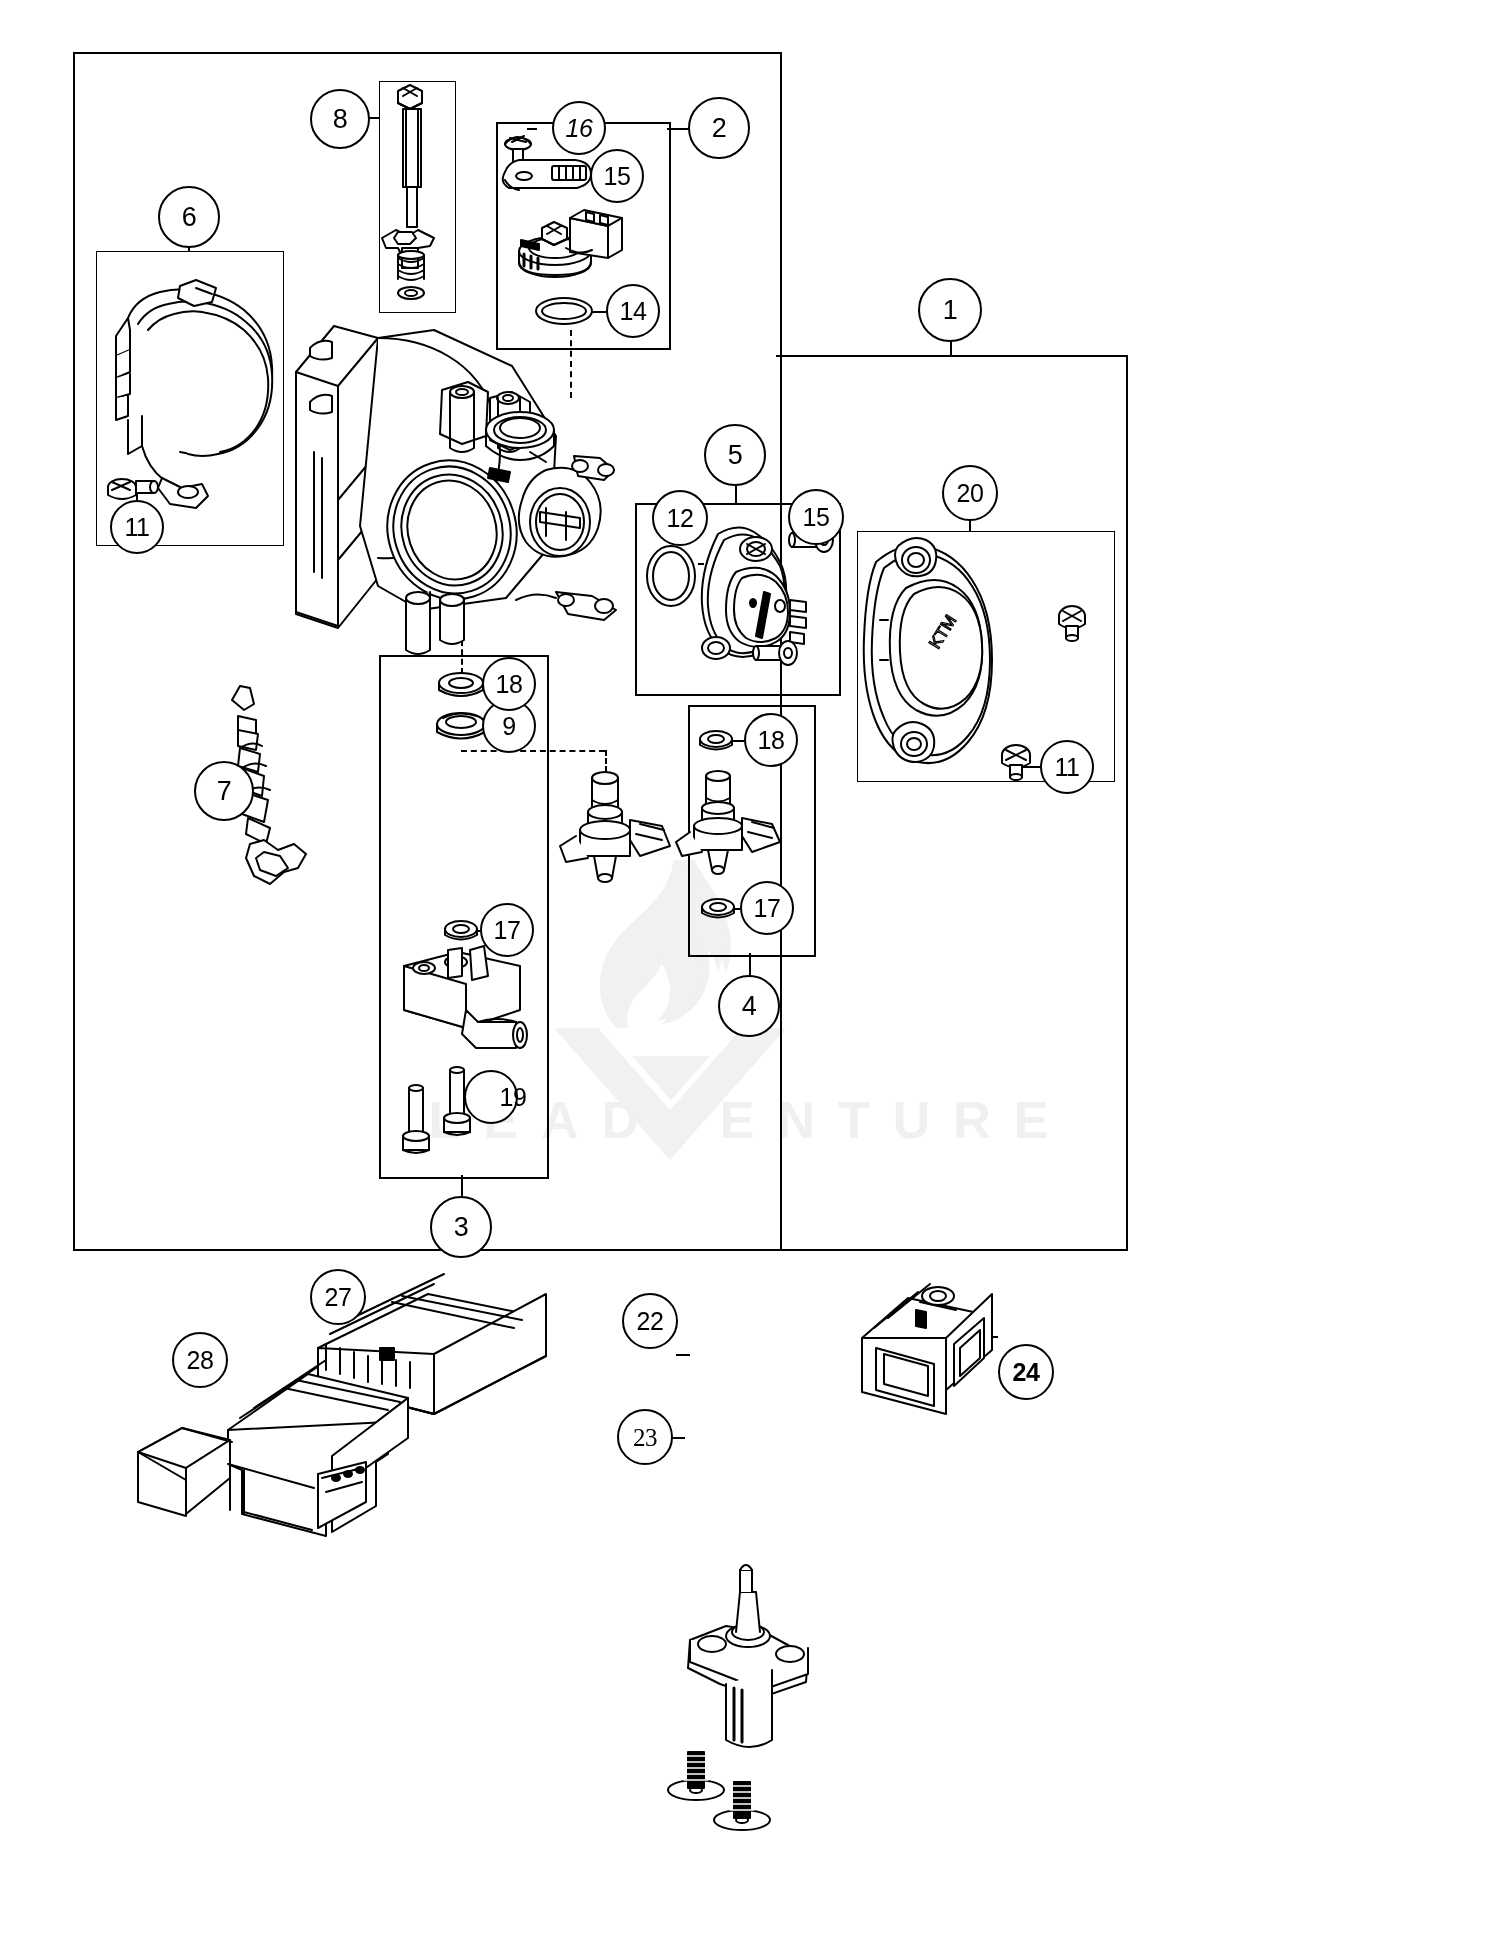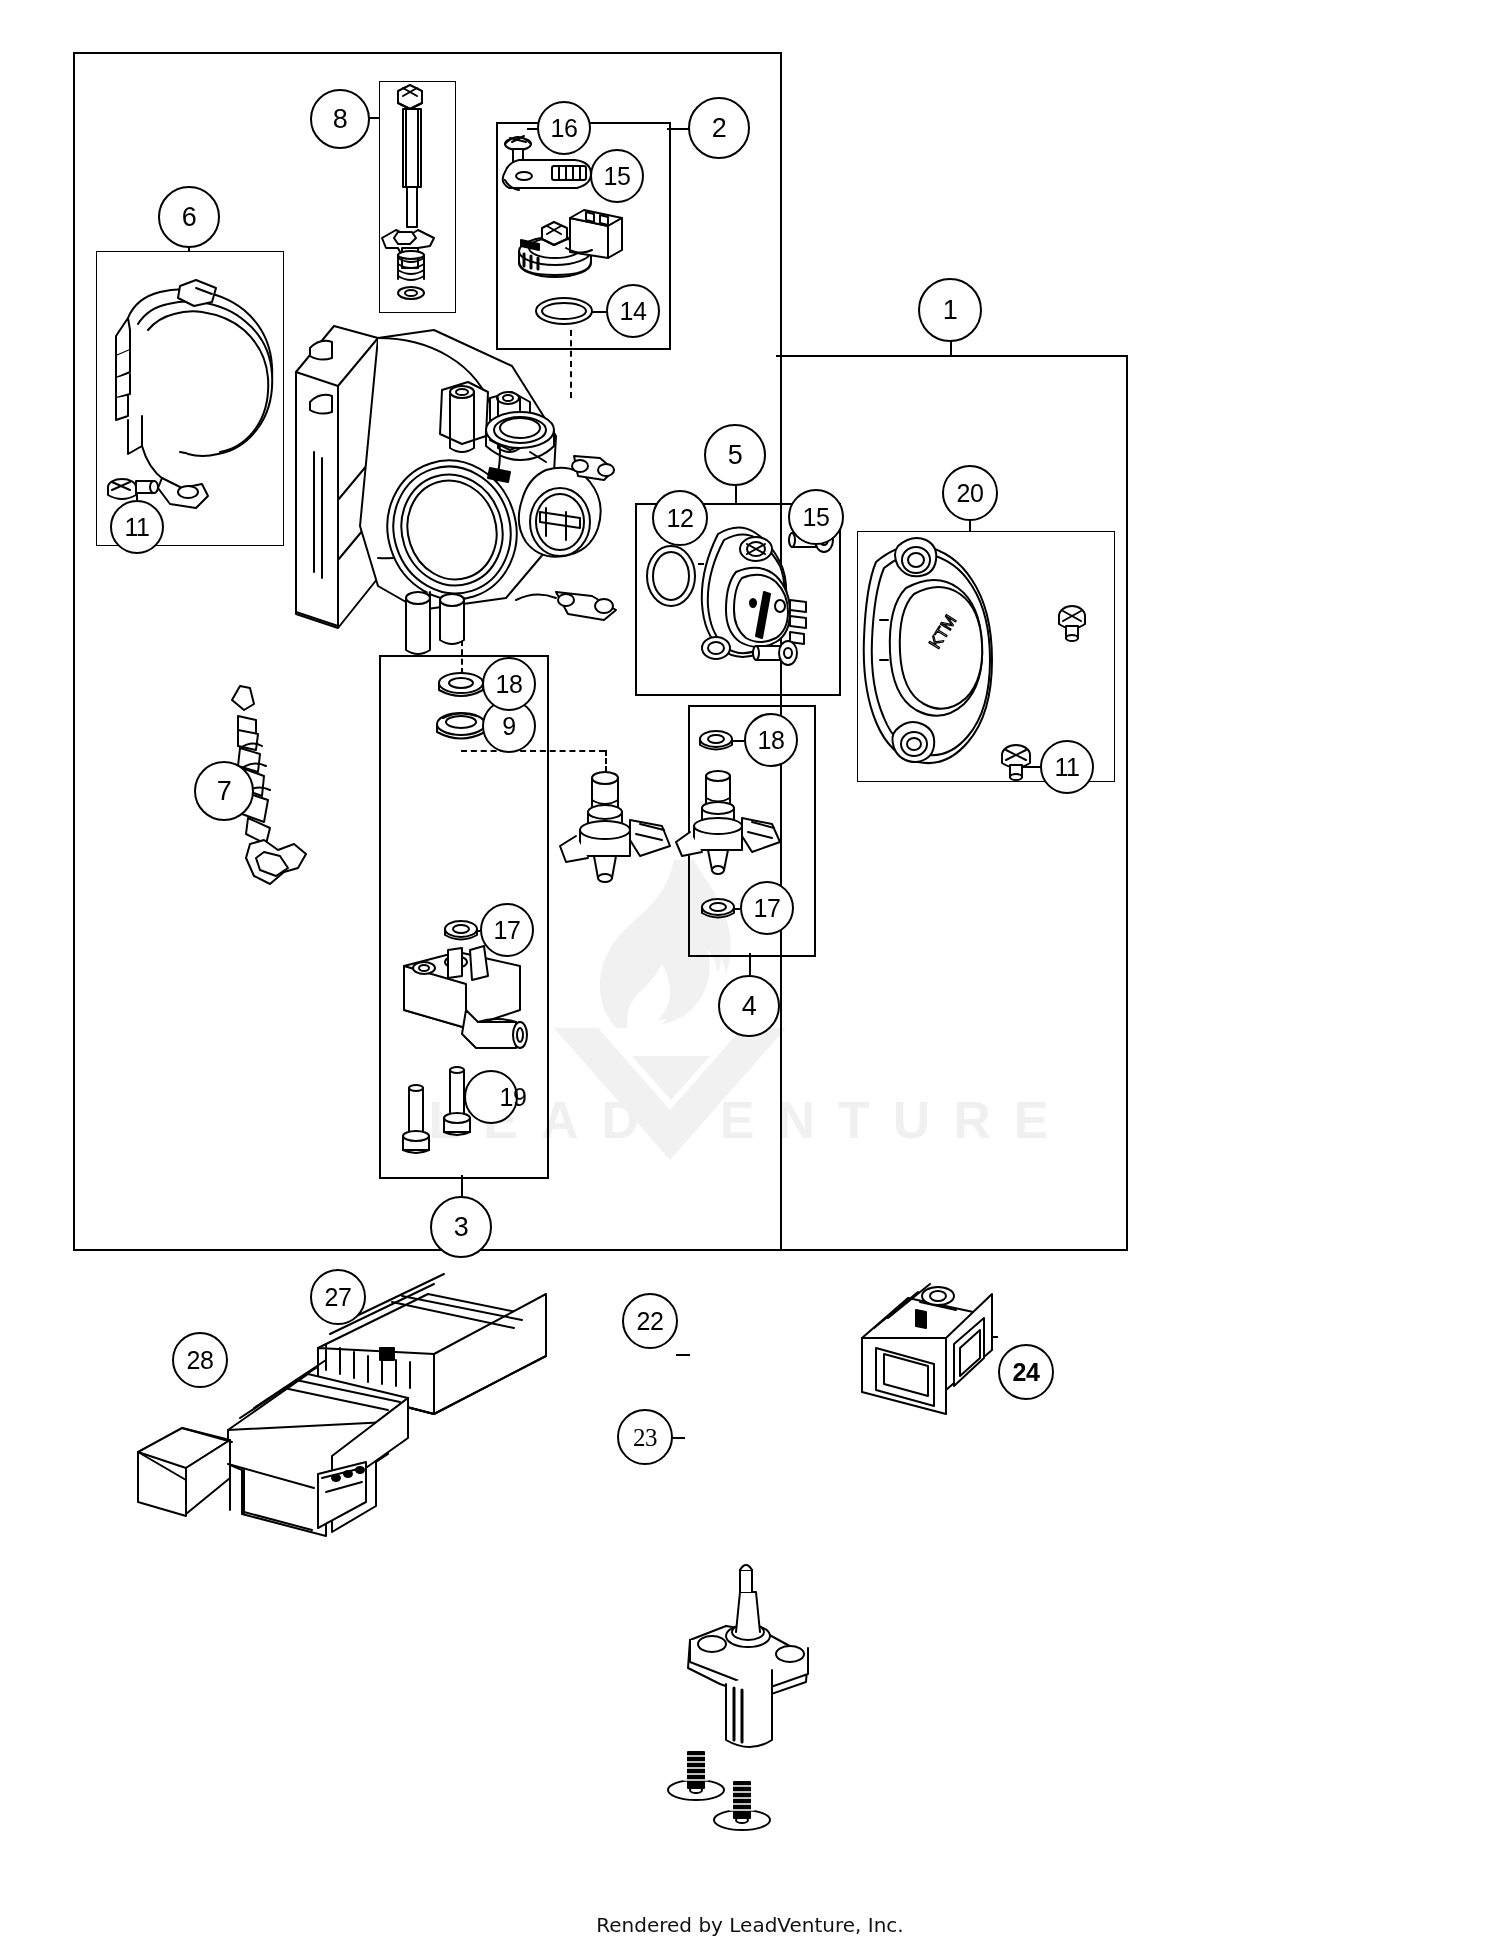--- a/index.html
+++ b/index.html
@@ -614,21 +614,21 @@
   <div class="balloon sm" style="left:1040px; top:740px; width:54px; height:54px;">11</div>
 
   <div class="balloon sm" style="left:652px; top:490px; width:56px; height:56px;">12</div>
 
   <div class="balloon sm" style="left:788px; top:489px; width:56px; height:56px;">15</div>
 
   <div class="balloon sm" style="left:606px; top:284px; width:54px; height:54px;">14</div>
 
   <div class="balloon sm" style="left:590px; top:149px; width:54px; height:54px;">15</div>
 
-  <div class="balloon sm" style="left:537px; top:101px; width:54px; height:54px;">16</div>
+  <div class="balloon sm" style="left:552px; top:101px; width:54px; height:54px;font-style:italic;">16</div>
 
   <div class="balloon sm" style="left:480px; top:903px; width:54px; height:54px;">17</div>
 
   <div class="balloon sm" style="left:740px; top:881px; width:54px; height:54px;">17</div>
 
   <div class="balloon sm" style="left:482px; top:657px; width:54px; height:54px;">18</div>
 
   <div class="balloon sm" style="left:744px; top:713px; width:54px; height:54px;">18</div>
 
   <div class="balloon sm" style="left:464px; top:1070px; width:54px; height:54px;padding-left:44px;">19</div>
@@ -638,15 +638,14 @@
   <div class="balloon sm" style="left:622px; top:1293px; width:56px; height:56px;">22</div>
 
   <div class="balloon sm" style="left:617px; top:1409px; width:56px; height:56px;font-family:Liberation Serif, serif;">23</div>
 
   <div class="balloon sm" style="left:998px; top:1344px; width:56px; height:56px;font-weight:bold;">24</div>
 
   <div class="balloon sm" style="left:310px; top:1269px; width:56px; height:56px;">27</div>
 
   <div class="balloon sm" style="left:172px; top:1332px; width:56px; height:56px;">28</div>
 
-  <div class="footer">Rendered by LeadVenture, Inc.</div>
 
 </div>
 
 </body></html>

